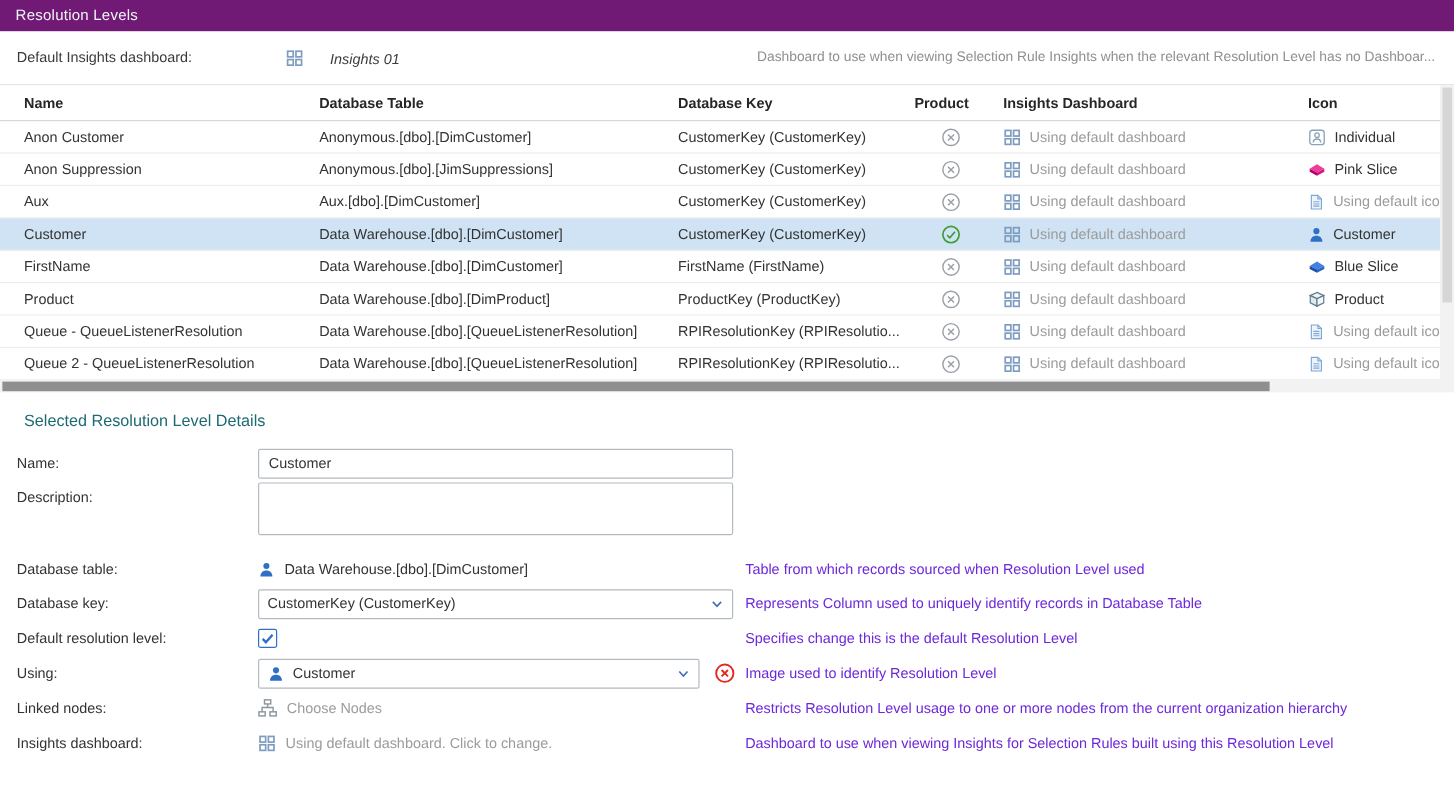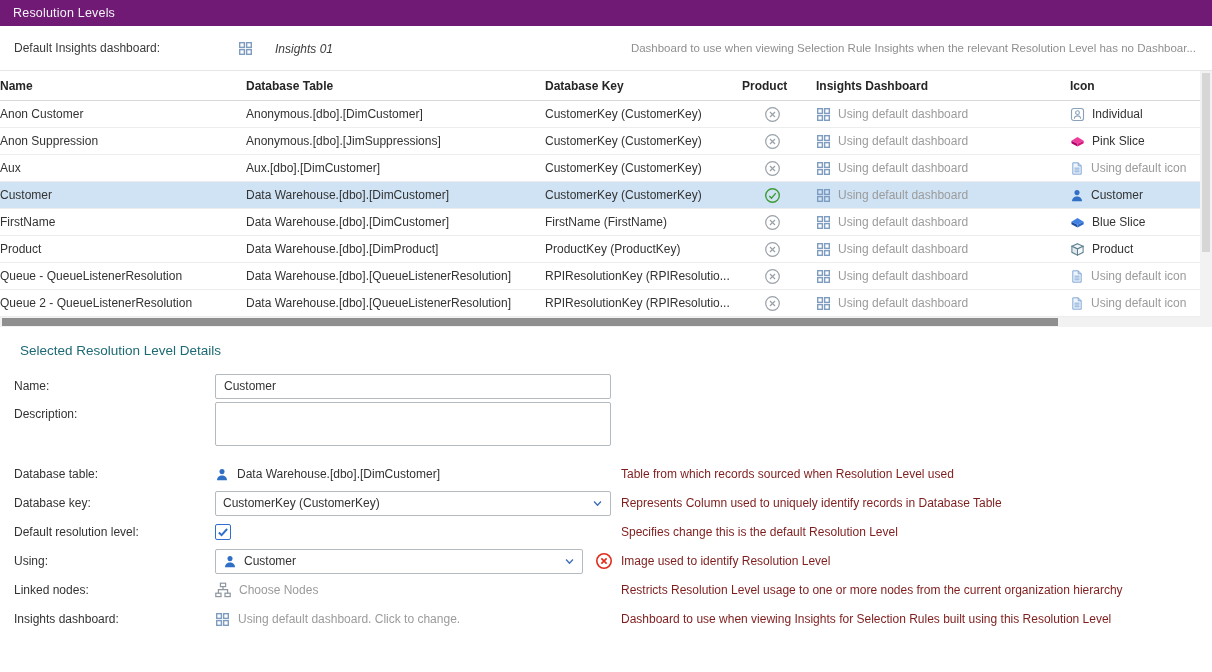--- a/index.html
+++ b/index.html
@@ -10,21 +10,21 @@
     padding:0 13px;font-size:12.5px;letter-spacing:.2px}
 
   .dashrow{height:44px;display:flex;align-items:center;padding:0 16px 0 14px}
   .dashrow .lbl{flex:0 0 224px;color:#3a3a3a}
   .chooser{display:flex;align-items:flex-end;gap:22px;cursor:pointer}
   .chooser em{color:#3c3c3c}
   .dashrow .help{margin-left:auto;color:#8f8f8f;font-size:11.5px;white-space:nowrap}
 
   .gridtable{position:relative;border-top:1px solid #e6e6e6;padding-right:12px}
   .thead,.trow{display:grid;grid-template-columns:246px 299px 197px 74px 254px 1fr;
-    align-items:center}
+    padding-left:20px;align-items:center}
   .thead{height:30px;border-bottom:1px solid #d8d8d8}
   .th{font-weight:bold;color:#262626;overflow:hidden;white-space:nowrap;cursor:pointer}
   .trow{height:27px;border-bottom:1px solid #ededed;cursor:pointer}
   .trow.selected{background:#cfe3f4}
   .td{display:flex;align-items:center;gap:7px;overflow:hidden;white-space:nowrap;padding-right:10px}
   .td.cdef{padding-left:22px}
   .muted{color:#9b9b9b}
   .ic{display:inline-flex;align-items:center;flex:none}
 
   .hscroll{height:10px;background:#f2f2f2;position:relative}
@@ -33,21 +33,21 @@
   .vthumb{position:absolute;top:2px;left:2px;width:8px;height:70%;background:#d6d6d6}
 
   .details{padding:16px 32px 0 14px}
   .details h2{font-size:13.5px;font-weight:400;color:#1d6a74;margin:0 0 15px 6px}
   .frow{display:grid;grid-template-columns:201px 406px 1fr;align-items:center;
     min-height:26px;margin-bottom:3px}
   .frow.top{align-items:flex-start}
   .frow.top label{padding-top:5px}
   .frow.desc{margin-bottom:12px}
   .frow label{color:#333}
-  .frow .help{color:#7f1d1d;white-space:nowrap;overflow:hidden}
+  .frow .help{color:#6d28d9;white-space:nowrap;overflow:hidden}
 
   .tbox{width:396px;height:25px;border:1px solid #b3bac0;border-radius:2px;padding:0 8px;
     font:inherit;color:#333;background:#fff;outline:none}
   textarea.tbox{height:44px;padding-top:4px;resize:none}
   .select{width:396px;height:25px;border:1px solid #b3bac0;border-radius:2px;display:flex;
     align-items:center;gap:7px;padding:0 7px;cursor:pointer;background:#fff}
   .select .val{flex:1;overflow:hidden;white-space:nowrap}
   .select.narrow{width:368px}
   .inline{display:flex;align-items:center}
   .linklike{display:flex;align-items:center;gap:8px;cursor:pointer;color:#333}

